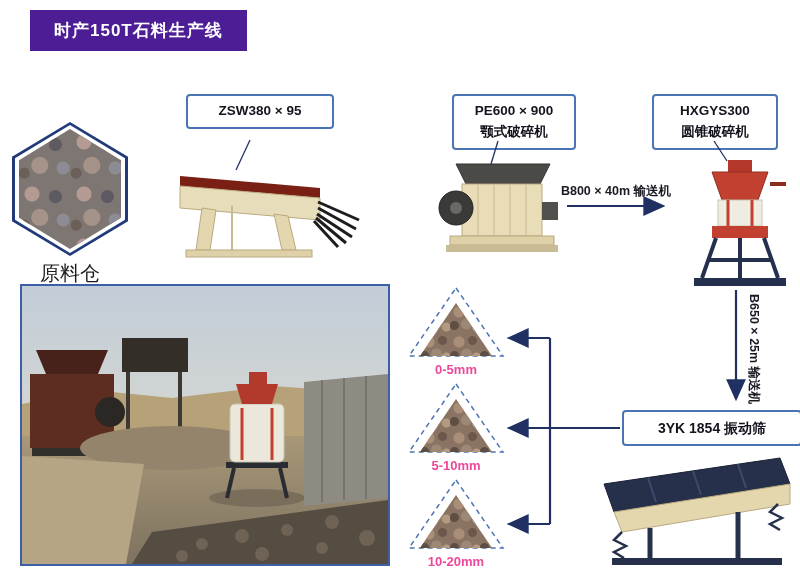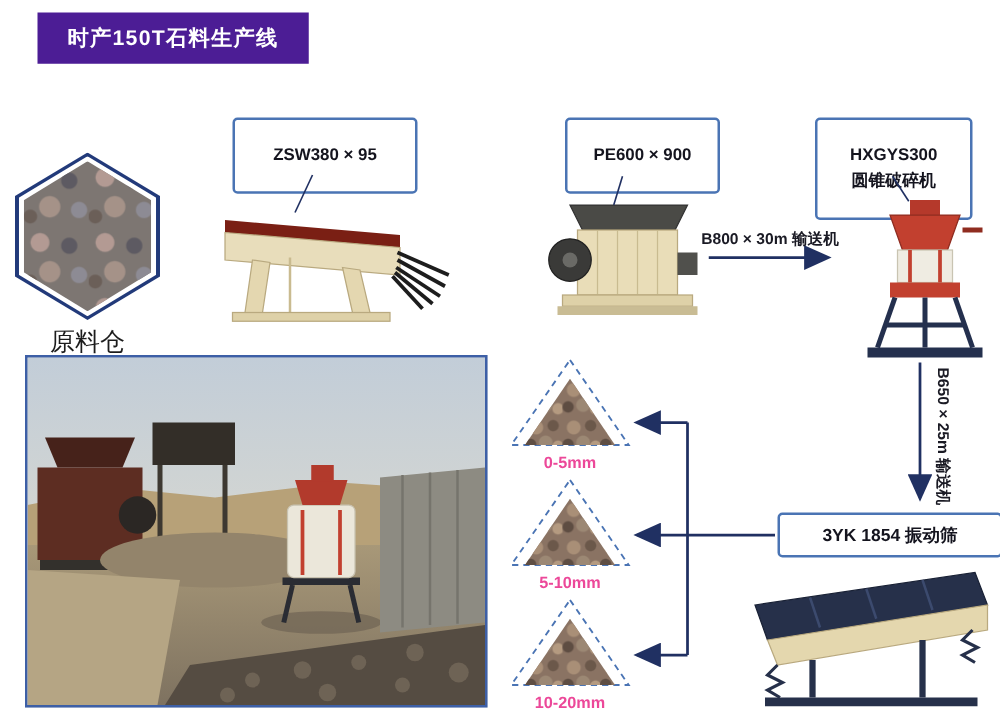--- a/index.html
+++ b/index.html
@@ -6,21 +6,21 @@
   html,body{background:#fff;}
   body{font-family:"Liberation Sans","DejaVu Sans",sans-serif;}
   .stage{position:relative;width:800px;height:580px;background:#fff;overflow:hidden;}
 
   .banner{position:absolute;left:30px;top:10px;background:#4c1d95;color:#fff;
     font-size:17px;font-weight:bold;padding:9px 24px;letter-spacing:1px;}
 
   
   .label-box{position:absolute;background:#fff;border:2px solid #4a74b4;border-radius:4px;
     text-align:center;font-weight:bold;color:#14141e;font-size:13.5px;line-height:1.55;
-    padding:18px 6px;}
+    padding:5px 6px;}
   .screen-box{position:absolute;background:#fff;border:2px solid #4a74b4;border-radius:4px;
     text-align:center;font-weight:bold;color:#14141e;font-size:14px;
     width:180px;height:36px;line-height:32px;}
 
   
   .hex-wrap{position:absolute;left:12px;top:122px;width:116px;height:134px;}
   .hex{clip-path:polygon(50% 0%,100% 26%,100% 74%,50% 100%,0% 74%,0% 26%);}
   .hex-outer{position:absolute;inset:0;background:#223a7a;}
   .hex-white{position:absolute;inset:3px;background:#fff;}
   .hex-rock{position:absolute;inset:7px;}
@@ -74,20 +74,21 @@
     <div class="hex hex-white"></div>
     <div class="hex hex-rock rock-granite"></div>
   </div>
   <div class="raw-label">原料仓</div>
 
   <div class="label-box" style="left:186px;top:94px;width:148px;">
     <div>ZSW380 × 95</div>
   </div>
   <div class="label-box" style="left:452px;top:94px;width:124px;">
     <div>PE600 × 900</div>
+    <div>颚式破碎机</div>
   </div>
   <div class="label-box" style="left:652px;top:94px;width:126px;">
     <div>HXGYS300</div>
     <div>圆锥破碎机</div>
   </div>
 
   <svg class="machine" style="left:172px;top:158px;" width="195" height="102" viewBox="0 0 195 102">
     <polygon points="8,18 148,30 148,40 8,28" fill="#7a1f14"></polygon>
     <polygon points="8,28 148,40 148,62 8,50" fill="#e8ddbb" stroke="#b9a97f" stroke-width="1"></polygon>
     <line x1="60" y1="48" x2="60" y2="92" stroke="#c9bb90" stroke-width="2"></line>
@@ -162,21 +163,21 @@
       <line x1="550" y1="428" x2="510" y2="428" marker-end="url(#ah)"></line>
       <line x1="550" y1="524" x2="510" y2="524" marker-end="url(#ah)"></line>
     </g>
     <g stroke="#203062" stroke-width="1.3">
       <line x1="250" y1="140" x2="236" y2="170"></line>
       <line x1="498" y1="141" x2="491" y2="164"></line>
       <line x1="714" y1="141" x2="727" y2="161"></line>
     </g>
   </svg>
 
-  <div class="conv-label center" style="left:548px;top:183px;width:136px;">B800 × 30m 输送机</div>
+  <div class="conv-label center" style="left:548px;top:183px;width:136px;">B800 × 40m 输送机</div>
   <div class="conv-label vertical" style="left:762px;top:294px;">B650 × 25m 输送机</div>
 
   <div class="screen-box" style="left:622px;top:410px;">
     <span>3YK 1854  振动筛</span>
   </div>
 
   <div class="pile-unit" style="left:406px;top:286px;">
     <svg width="100" height="74" viewBox="0 0 100 74">
       <polygon points="50,2 97,70 3,70" fill="none" stroke="#4a74b4" stroke-width="1.5" stroke-dasharray="5 4"></polygon>
     </svg>

